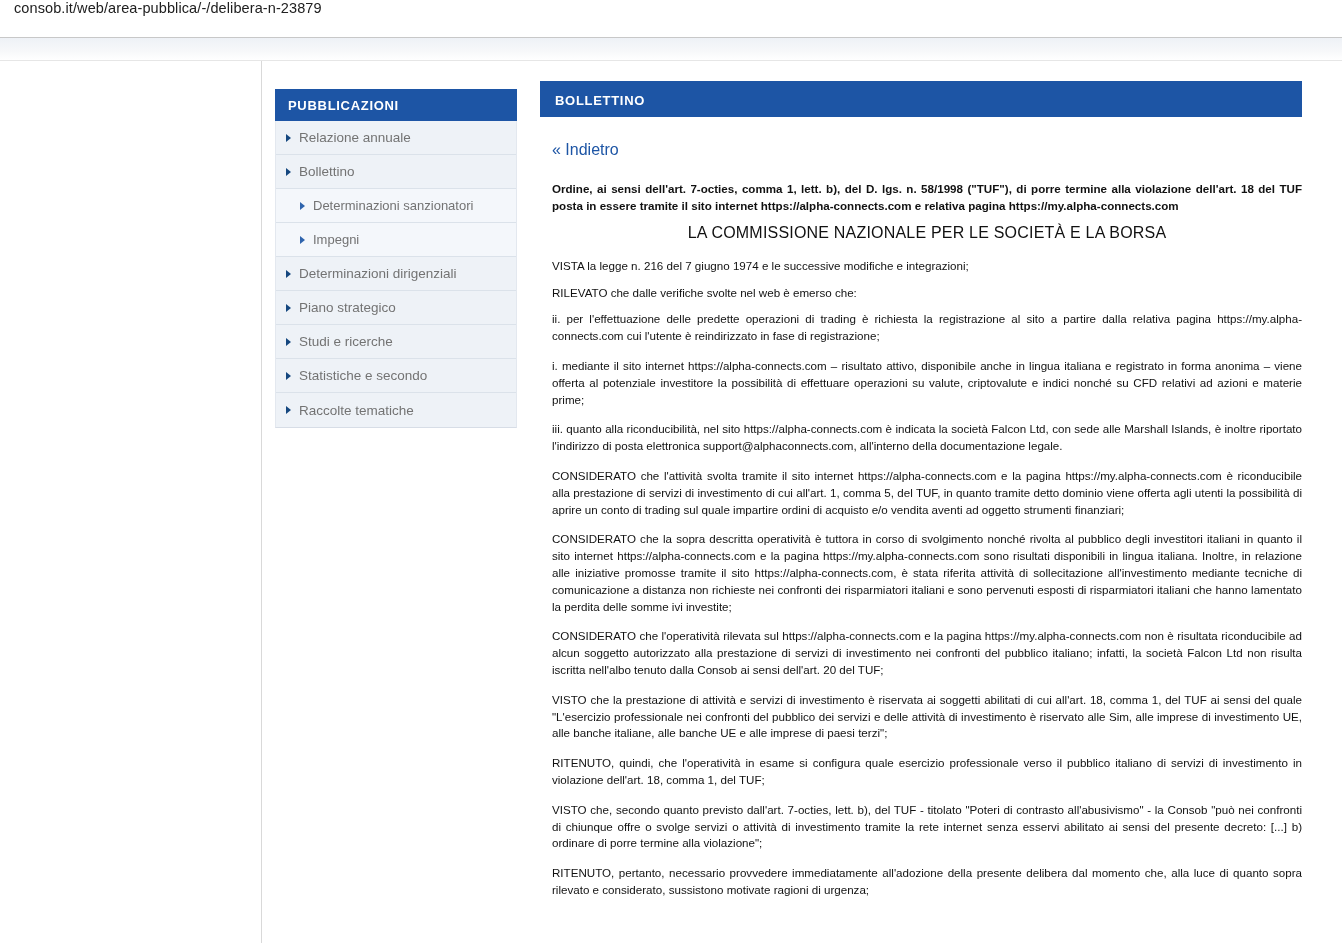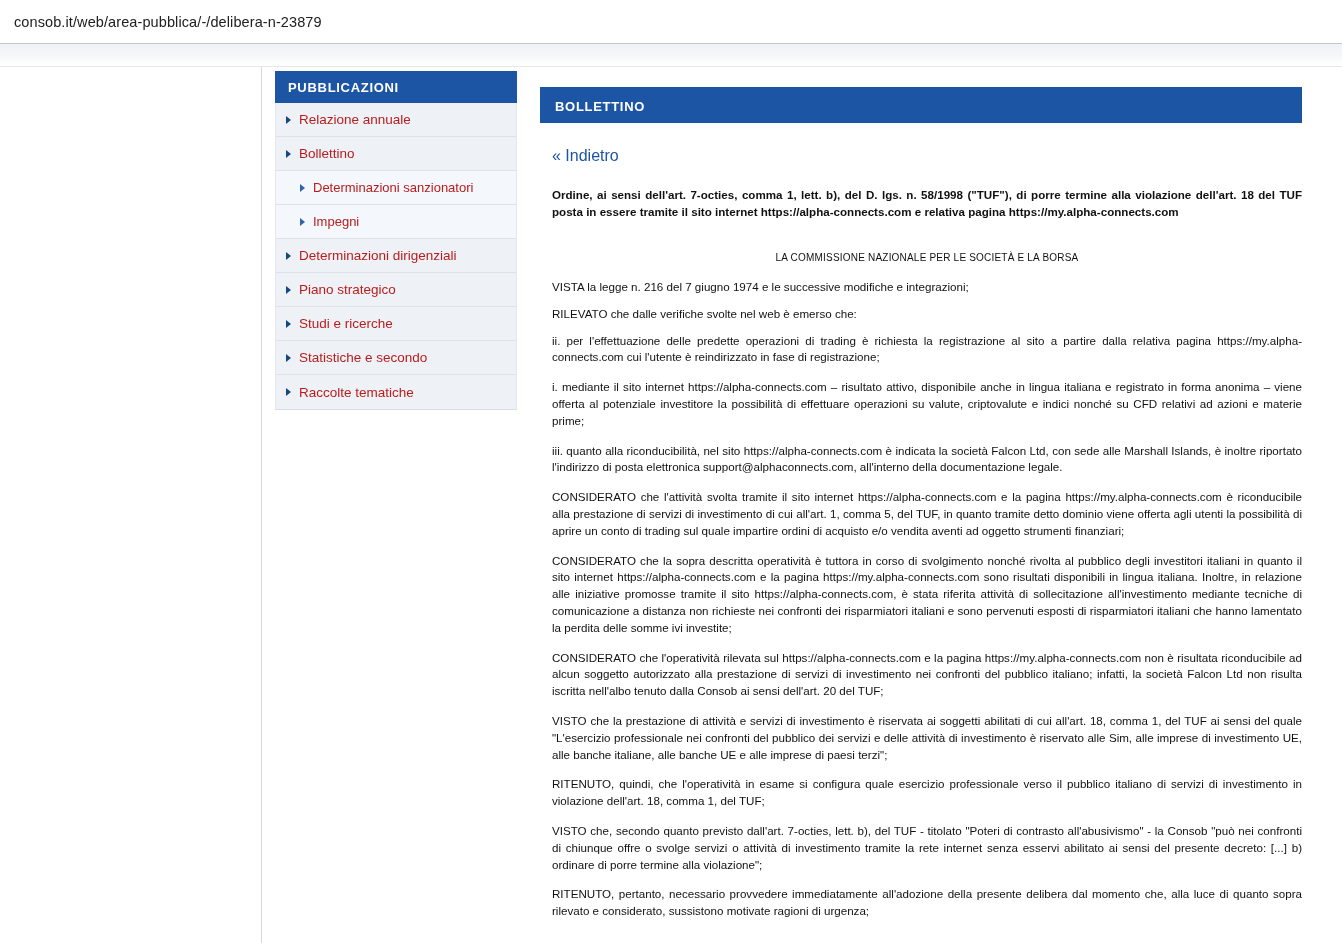--- a/index.html
+++ b/index.html
@@ -10,25 +10,24 @@
     width: 1342px;
     height: 943px;
     background: #ffffff;
     font-family: "Liberation Sans", sans-serif;
     color: #1a1a1a;
     overflow: hidden;
   }
 
   
   .urlbar {
-    height: 44px;
+    height: 38px;
     background: #ffffff;
     border-bottom: 1px solid #c8c8c8;
     display: flex;
-    align-items: center;
     padding-left: 14px;
     box-sizing: border-box;
   }
   .urlbar .url-text {
     font-size: 14.5px;
     color: #202020;
     letter-spacing: 0.1px;
   }
   .urlbar-shadow {
     height: 22px;
@@ -52,21 +51,21 @@
     top: 0;
     width: 1px;
     height: 888px;
     background: #d9d9d9;
   }
 
   
   .sidebar {
     position: absolute;
     left: 275px;
-    top: 4px;
+    top: 28px;
     width: 242px;
     box-sizing: border-box;
   }
   .sidebar-header {
     background: #1d55a5;
     color: #ffffff;
     font-size: 13px;
     font-weight: bold;
     letter-spacing: 0.7px;
     padding: 9px 0 9px 13px;
@@ -77,21 +76,21 @@
     background: #eef2f7;
     border-left: 1px solid #e3e8ef;
     border-right: 1px solid #e3e8ef;
     border-bottom: 1px solid #d7dde6;
     padding: 0;
   }
   .nav-item {
     display: flex;
     align-items: center;
     font-size: 13.5px;
-    color: #b91c1c;
+    color: #737373;
     padding: 9px 24px 9px 10px;
     border-bottom: 1px solid #dbe2ea;
     cursor: pointer;
     box-sizing: border-box;
     min-height: 34px;
   }
   .nav-item:last-child { border-bottom: none; }
   .nav-item .tri {
     width: 0; height: 0;
     border-left: 5px solid #15477f;
@@ -147,26 +146,26 @@
   .doc .doc-title {
     font-weight: bold;
     text-decoration: underline;
     font-size: 12.2px;
     margin-bottom: 9px;
   }
   .doc .doc-subtitle {
     font-weight: bold;
     font-size: 11.6px;
     line-height: 1.45;
-    margin-bottom: 30px;
+    margin-bottom: 6px;
     text-align: justify;
   }
   .doc .doc-org {
     text-align: center;
-    font-size: 10px;
+    font-size: 16px;
     margin-bottom: 14px;
     letter-spacing: 0.2px;
   }
   .doc p.para {
     text-align: justify;
     margin: 0 0 13px 0;
   }
   .doc p.tight {
     margin: 0 0 10px 0;
     text-align: left;

